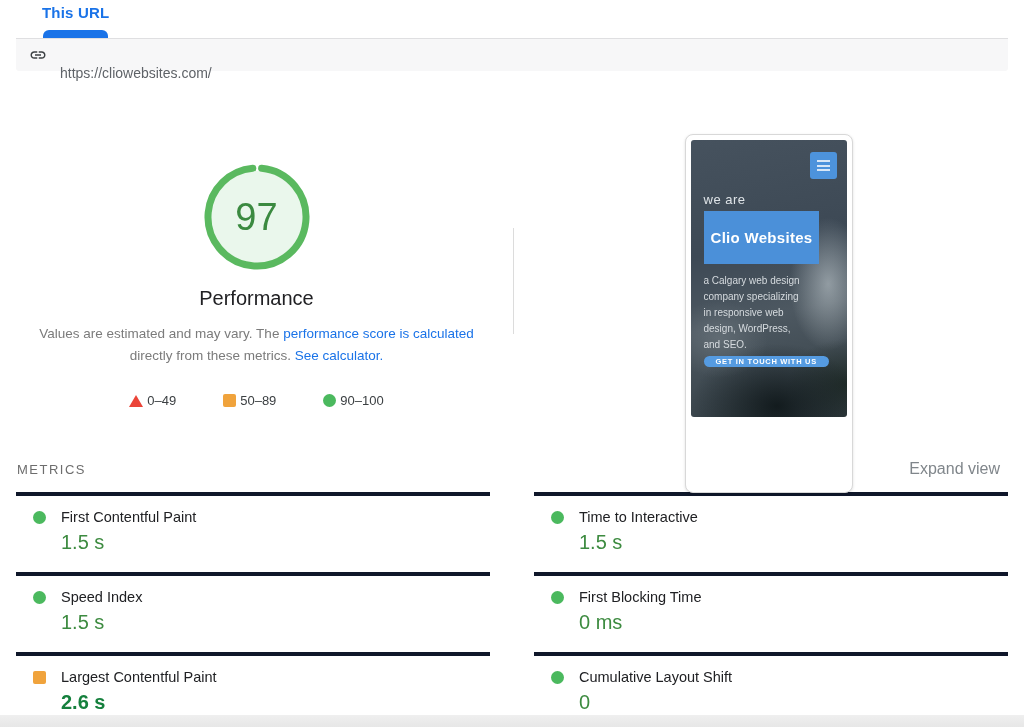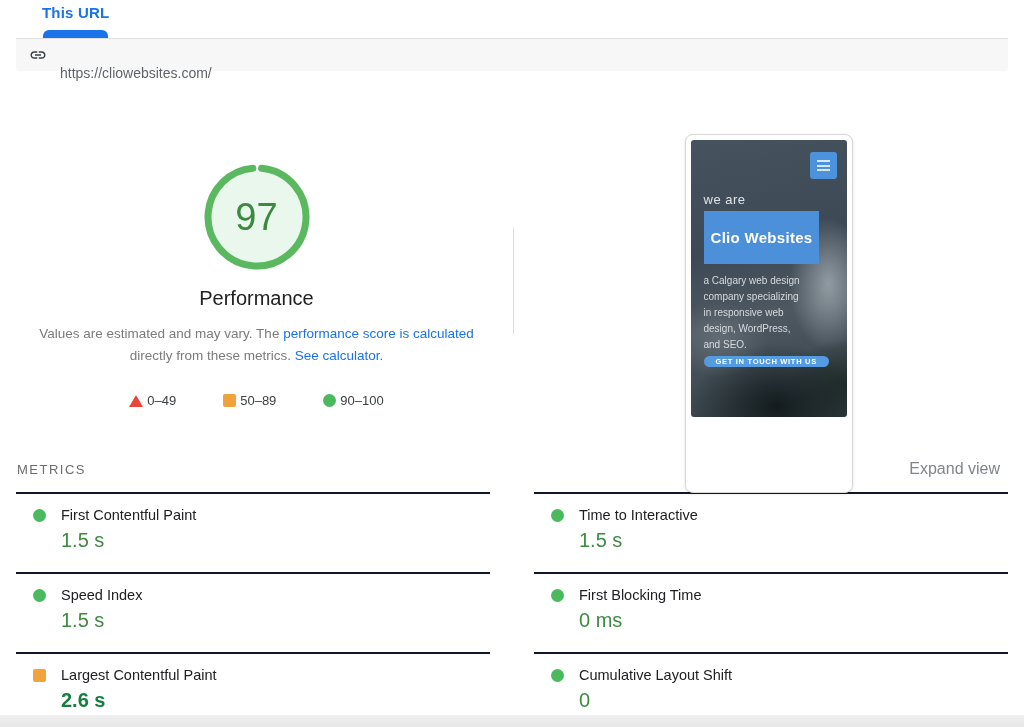--- a/index.html
+++ b/index.html
@@ -58,21 +58,21 @@
   .thumb-desc { position:absolute; top:99px; left:13px; width:102px; font-size:10px; line-height:16px; color:#d6dbdf;margin-top:34px; }
   .thumb-cta { position:absolute; top:216px; left:13px; background:#559be1; color:#fff; font-size:7.5px;
                font-weight:bold; letter-spacing:.7px; padding:1px 12px; border-radius:13px; border:none; }
 
   
   .metrics-section { margin:0 16px; }
   .metrics-header { display:flex; justify-content:space-between; align-items:baseline; padding:36px 8px 14px 1px; }
   .metrics-heading { font-size:13px; letter-spacing:1.5px; color:#6d6d6d; }
   .expand-link { font-size:16px; color:#80868b; cursor:pointer; }
   .metrics-grid { display:grid; grid-template-columns:1fr 1fr; column-gap:44px; }
-  .metric-row { border-top:2px solid #0f172a; height:80px; padding:13px 0 0 17px; }
+  .metric-row { border-top:4px solid #0f172a; height:80px; padding:13px 0 0 17px; }
   .metric-top { display:flex; align-items:center; gap:15px; }
   .metric-marker { width:13px; height:13px; border-radius:50%; background:#4bb95e; flex:none; }
   .metric-row[data-status="average"] .metric-marker { border-radius:2px; background:#f0a33c; }
   .metric-label { font-size:14.5px; color:#202124; }
   .metric-value { margin:6px 0 0 28px; font-size:20px; color:#3d8b40; }
   .metric-row[data-status="average"] .metric-value { color:#15803d;font-weight:bold; }
 
   .bottom-band { position:absolute; left:0; bottom:0; width:100%; height:12px;
                  background:linear-gradient(#efefef,#e7e7e7); }
 </style>

